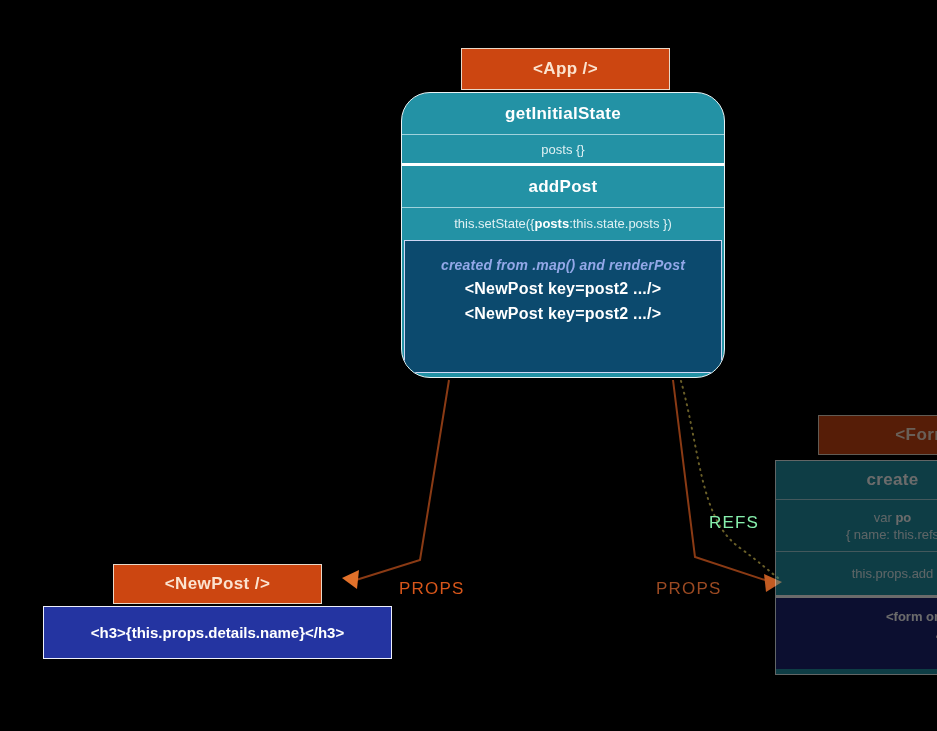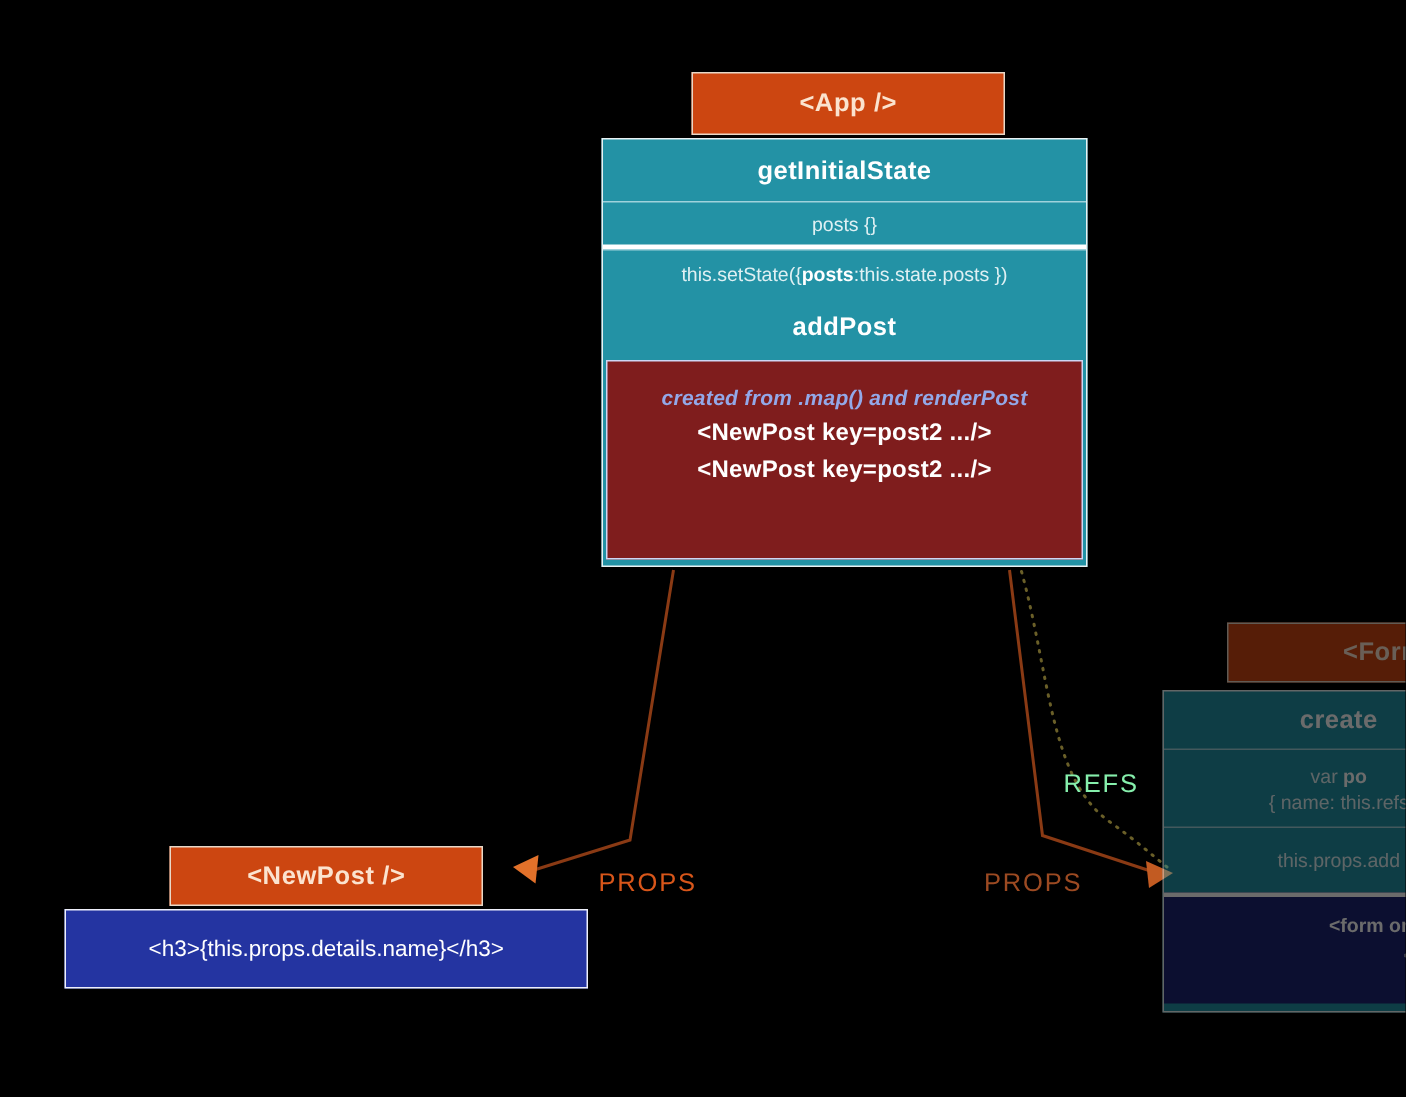--- a/index.html
+++ b/index.html
@@ -84,40 +84,40 @@
   .blue-line {
     color: #ffffff;
     font-weight: bold;
     font-size: 16px;
     text-align: center;
     letter-spacing: .2px;
   }
 
   
   #app-header   { left: 461px; top: 48px;  width: 209px; height: 42px; }
-  #app-panel    { left: 401px; top: 92px;  width: 324px; height: 286px; }
+  #app-panel    { left: 401px; top: 92px;  width: 324px; height: 286px; border-radius: 29px; }
 
   #app-panel .r1 { height: 41px; }
   #app-panel .r2 { height: 29px; }
   #app-panel .r3 { height: 41px; }
   #app-panel .r4 { height: 31px; }
   #app-children {
     margin: 2px;
-    background: #7f1d1d;
+    background: #0c4a6e;
     border: 1px solid #cfd6f4;
     box-sizing: border-box;
     height: 133px;
     padding-top: 16px;
   }
   #app-children .blue-line { margin-top: 7px; }
 
   
   #newpost-header { left: 113px; top: 564px; width: 209px; height: 40px; }
   #newpost-panel  { left: 43px;  top: 606px; width: 349px; height: 53px; }
-  #newpost-panel .row { height: 100%; font-size: 15px; font-weight: normal; }
+  #newpost-panel .row { height: 100%; font-size: 15px; font-weight: bold; }
 
   
   #form-cluster {
     position: absolute;
     left: 775px; top: 415px;
     width: 260px; height: 260px;
     opacity: .42;
   }
   #form-header {
     position: absolute;
@@ -186,28 +186,28 @@
     <div class="row title r1">
       <span>getInitialState</span>
     </div>
 
     <div class="row sub r2">
       <span>posts {}</span>
     </div>
 
     <div class="sep"></div>
 
+    <div class="row title r3">
+      <span>addPost</span>
+    </div>
+
     <div class="row sub r4">
       <span>this.setState({ </span>
         <b>posts</b>
         <span>:this.state.posts })</span>
-    </div>
-
-    <div class="row title r3">
-      <span>addPost</span>
     </div>
 
     <div id="app-children">
       <div class="blue-note">created from .map() and renderPost</div>
       <div class="blue-line">&lt;NewPost key=post2 .../&gt;</div>
       <div class="blue-line">&lt;NewPost key=post2 .../&gt;</div>
     </div>
   </div>
 
   <div class="node hdr" id="newpost-header">

